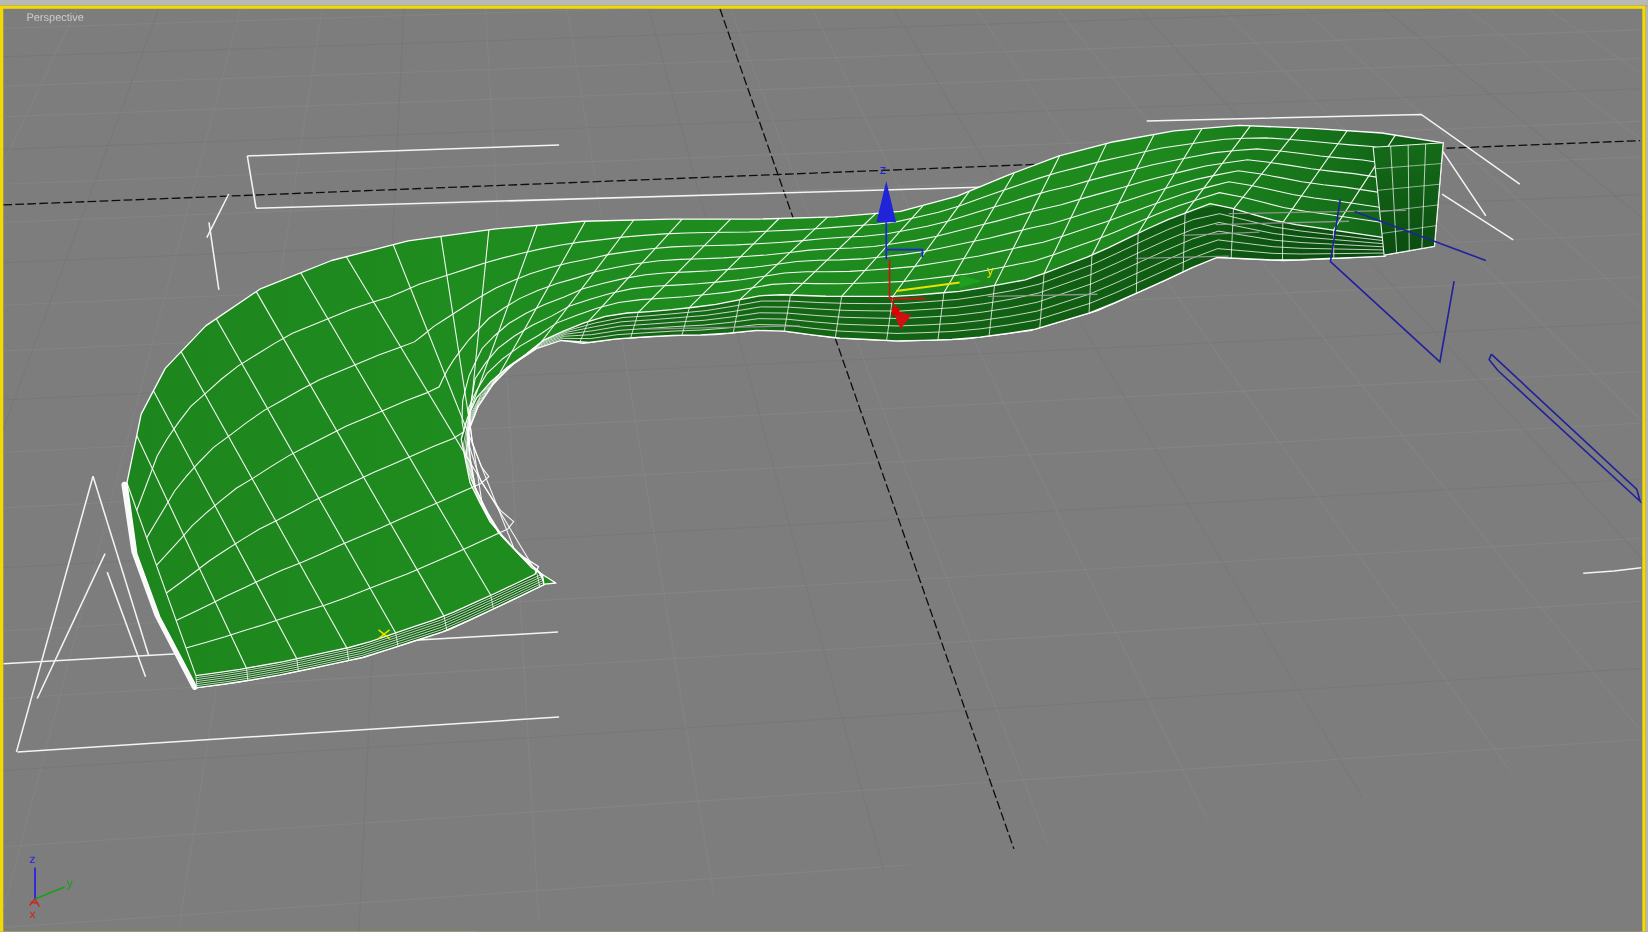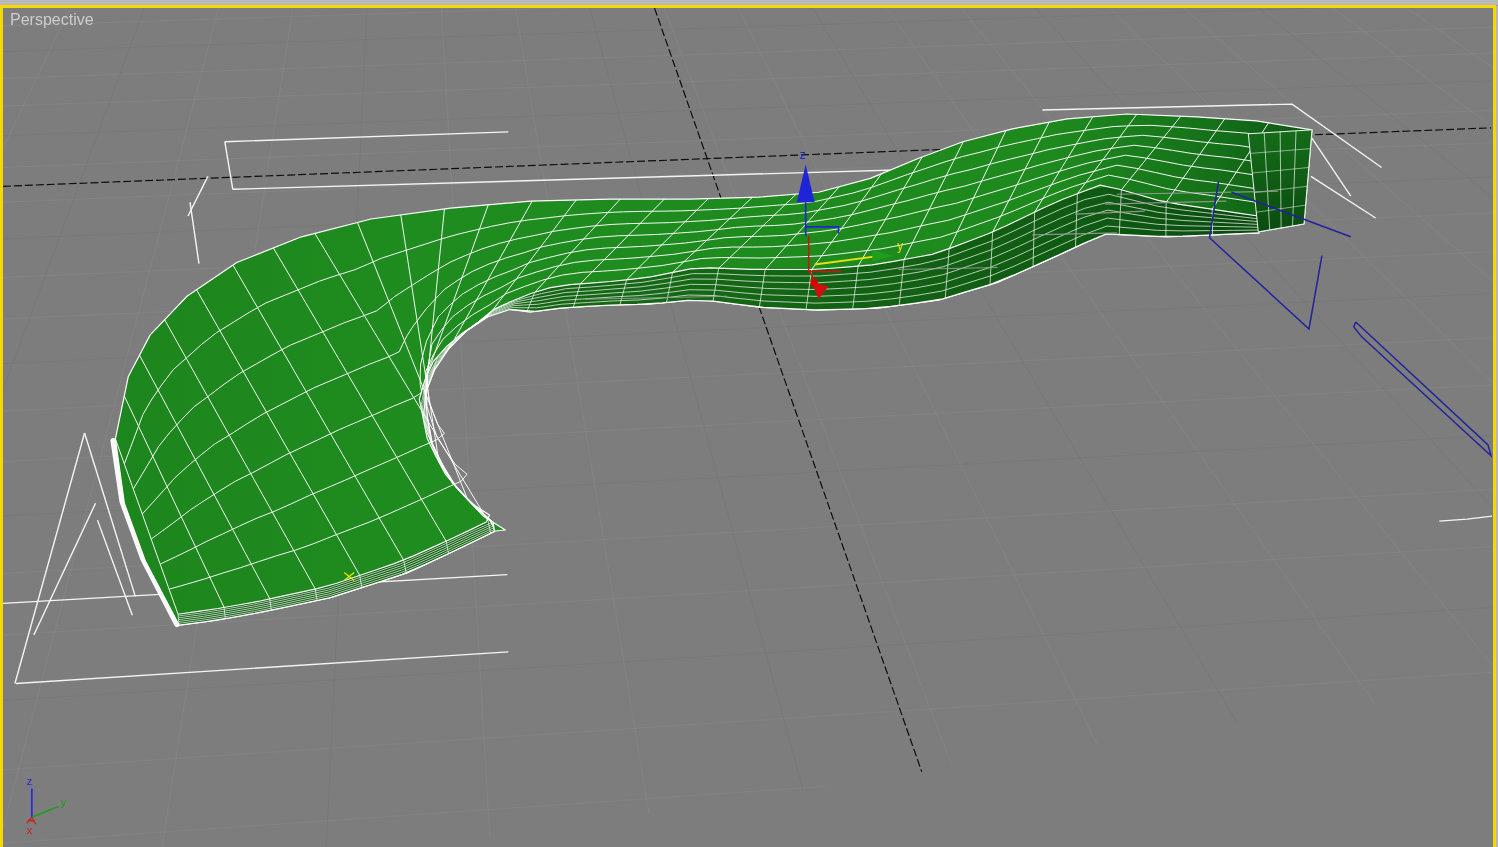--- a/index.html
+++ b/index.html
@@ -1,20 +1,20 @@
 <!DOCTYPE html>
 <html><head>
 <meta charset="utf-8">
 <style>
   html,body{margin:0;padding:0;background:#b6b6b6;overflow:hidden;}
   #stage{position:relative;width:1498px;height:847px;background:#b6b6b6;font-family:"Liberation Sans",sans-serif;}
   #topstrip{position:absolute;left:0;top:0;width:1498px;height:5px;background:#b9b9b9;border-bottom:1px solid #9a9a9a;}
   #viewport{position:absolute;left:0;top:5px;width:1490px;height:839px;border:3px solid #f2d804;background:#7d7d7d;}
   #scene{position:absolute;left:0;top:0;width:100%;height:100%;display:block;}
-  .vp-label{position:absolute;left:7px;top:3px;font-size:16px;color:#cdcdcd;letter-spacing:0px;user-select:none;}
+  .vp-label{position:absolute;left:21px;top:3px;font-size:10px;color:#cdcdcd;letter-spacing:0px;user-select:none;}
 </style>
 </head>
 <body>
 
 <div id="stage">
   <div id="topstrip"></div>
   <div id="viewport">
     <svg id="scene" viewBox="0 0 1498 847" preserveAspectRatio="none">
       <defs>
         <linearGradient id="gTop" x1="0" y1="0" x2="1" y2="0">

